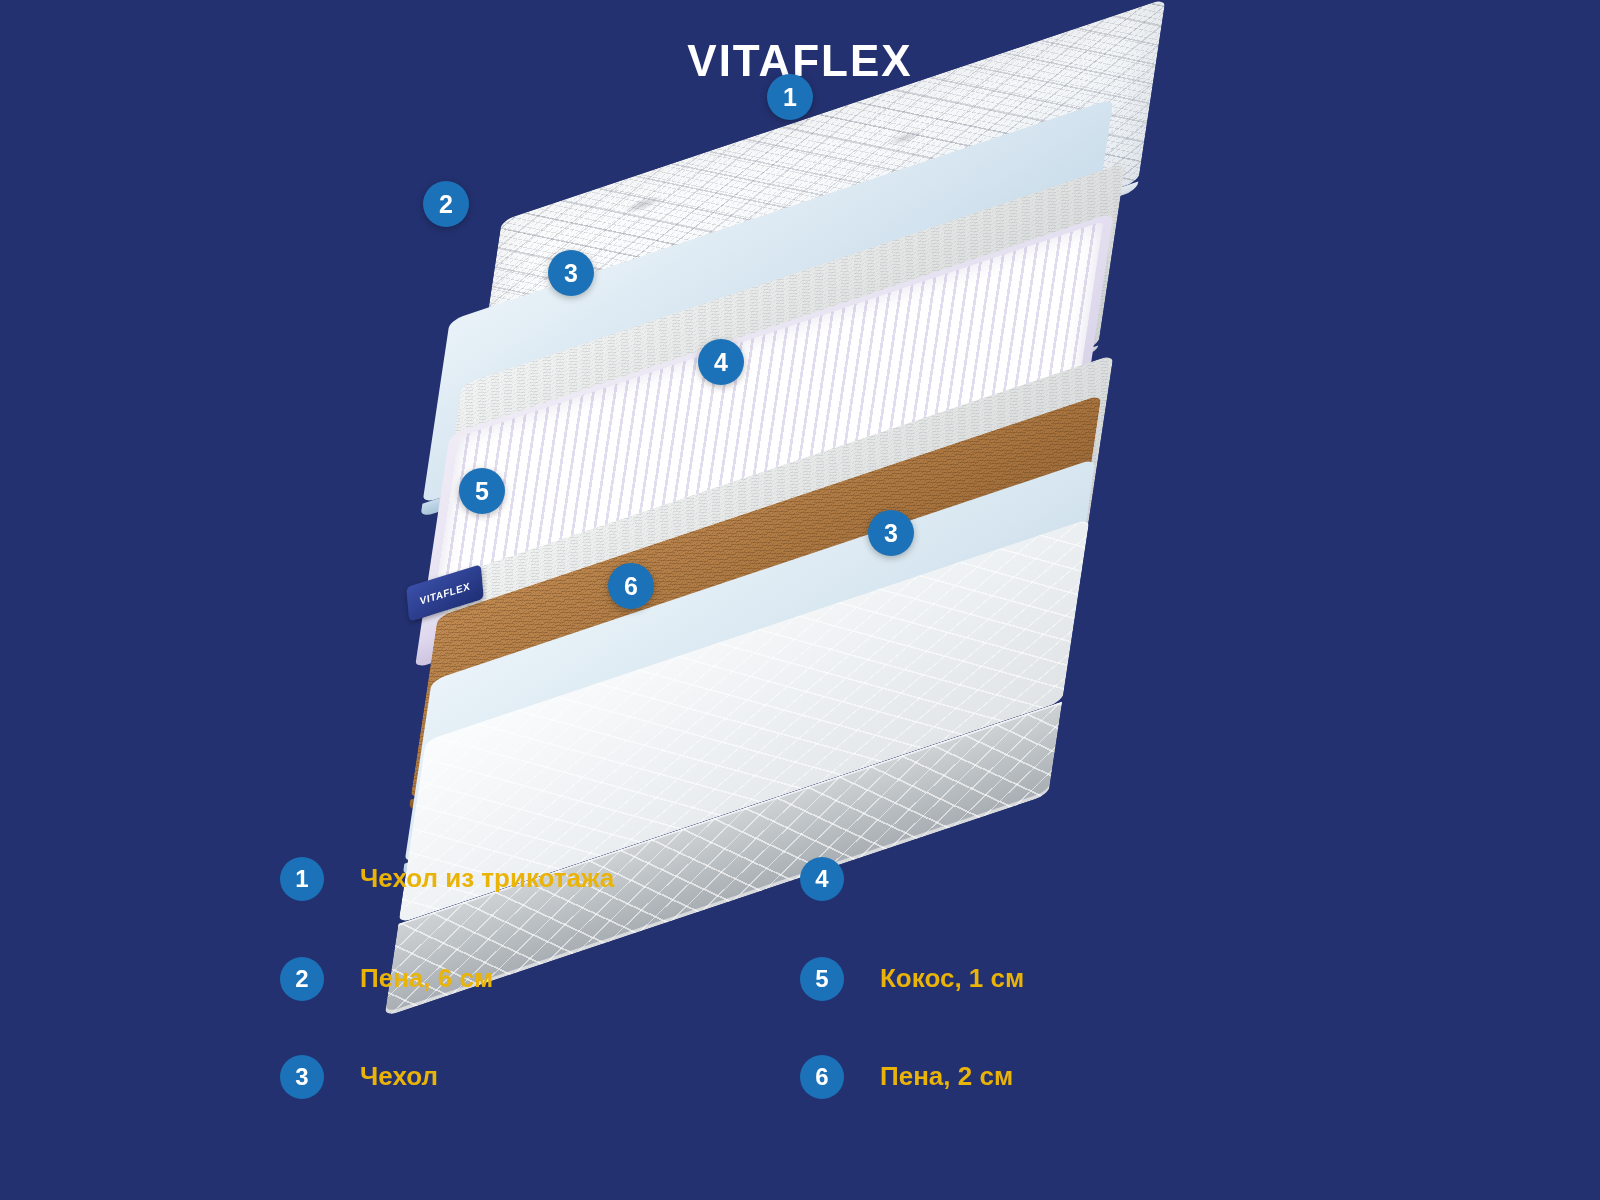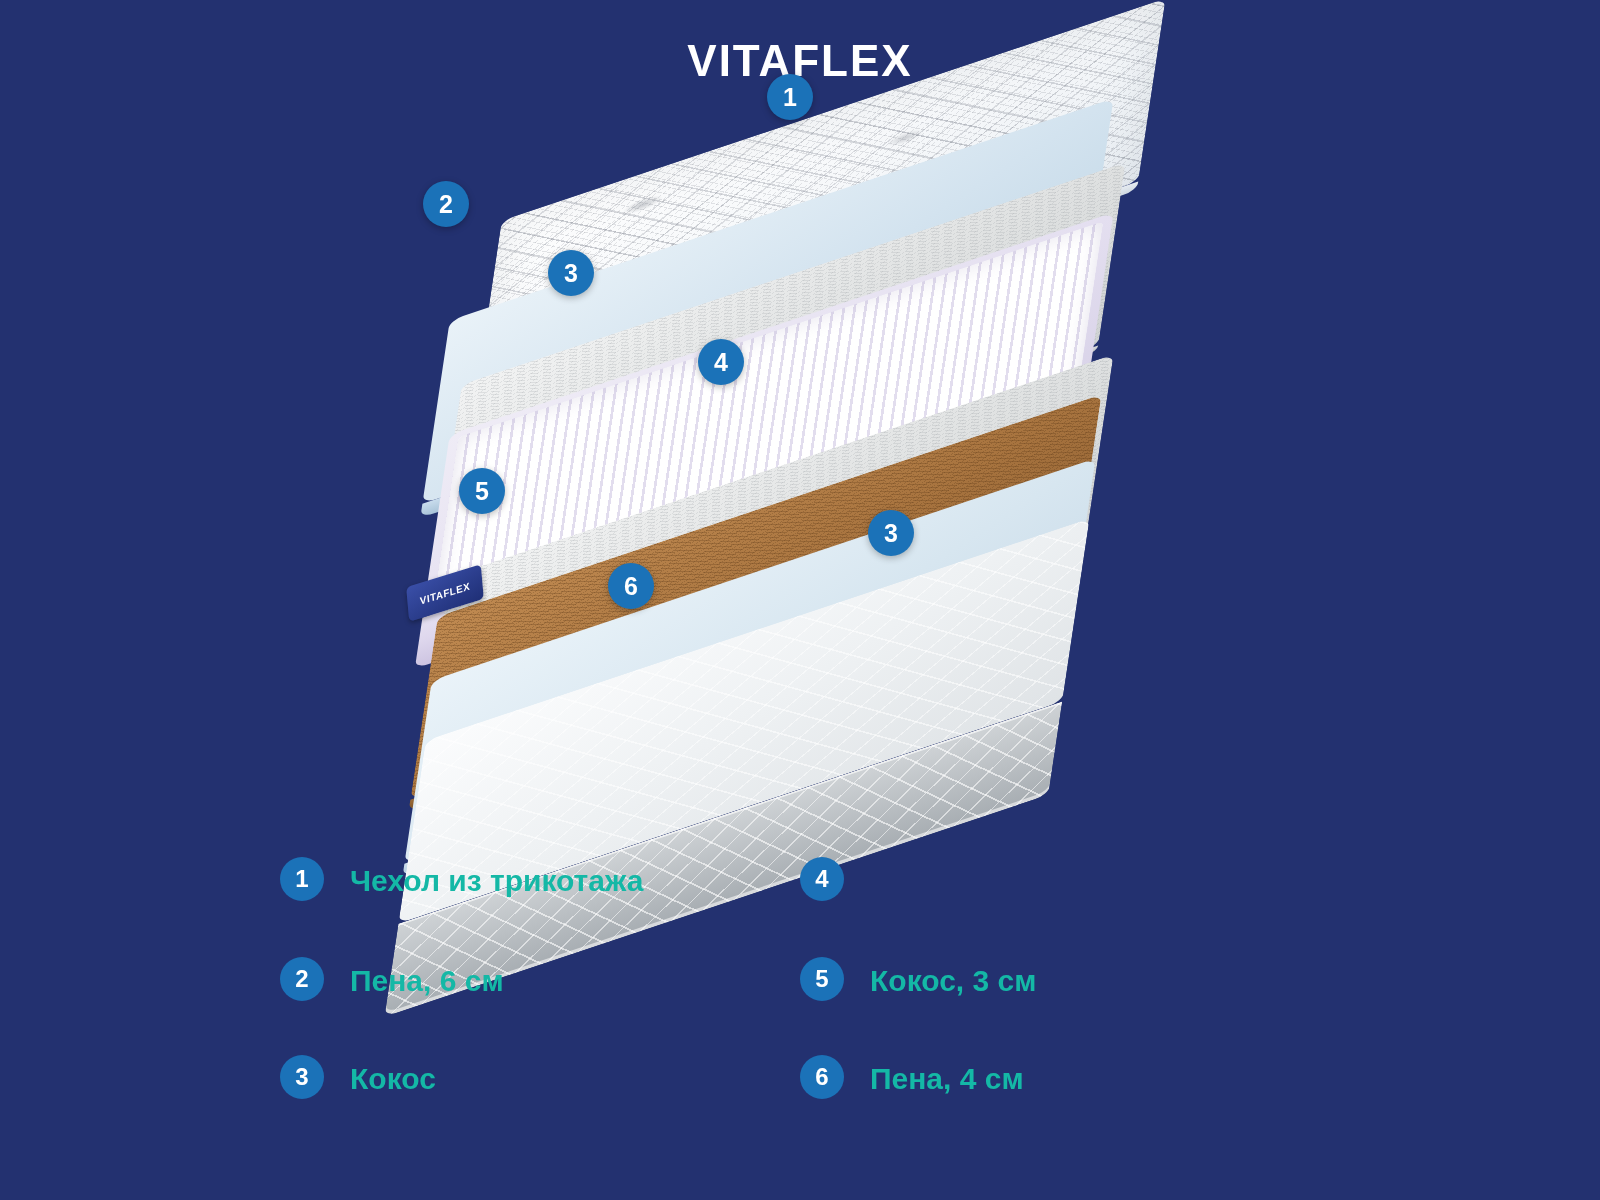--- a/index.html
+++ b/index.html
@@ -135,21 +135,21 @@
   .lrow.r0{ top:12px; }
   .lrow.r1{ top:112px; }
   .lrow.r2{ top:210px; }
   .lbadge{
     flex:0 0 auto; width:44px; height:44px; border-radius:50%;
     background:#1b72b8; color:#fff;
     display:flex; align-items:center; justify-content:center;
     font-size:24px; font-weight:600; line-height:1;
   }
   .ltext{
-    margin-left:26px; color:#14b8a6; font-size:30px; font-weight:700;
+    margin-left:36px; color:#eab308; font-size:26px; font-weight:700;
     line-height:1.22; padding-top:6px; white-space:pre-line;
   }
 </style>
 </head>
 <body>
 
 <div id="page">
 
   <div class="brand">VITAFLEX</div>
 
@@ -231,32 +231,32 @@
       <div class="lrow r0">
         <div class="lbadge">1</div>
         <div class="ltext">Чехол из трикотажа</div>
       </div>
       <div class="lrow r1">
         <div class="lbadge">2</div>
         <div class="ltext">Пена, 6 см</div>
       </div>
       <div class="lrow r2">
         <div class="lbadge">3</div>
-        <div class="ltext">Кокос</div>
+        <div class="ltext">Чехол</div>
       </div>
     </div>
 
     <div class="col col-right">
       <div class="lrow r0">
         <div class="lbadge">4</div>
       </div>
       <div class="lrow r1">
         <div class="lbadge">5</div>
-        <div class="ltext">Кокос, 3 см</div>
+        <div class="ltext">Кокос, 1 см</div>
       </div>
       <div class="lrow r2">
         <div class="lbadge">6</div>
-        <div class="ltext">Пена, 4 см</div>
+        <div class="ltext">Пена, 2 см</div>
       </div>
     </div>
   </div>
 
 </div>
 
 </body></html>

